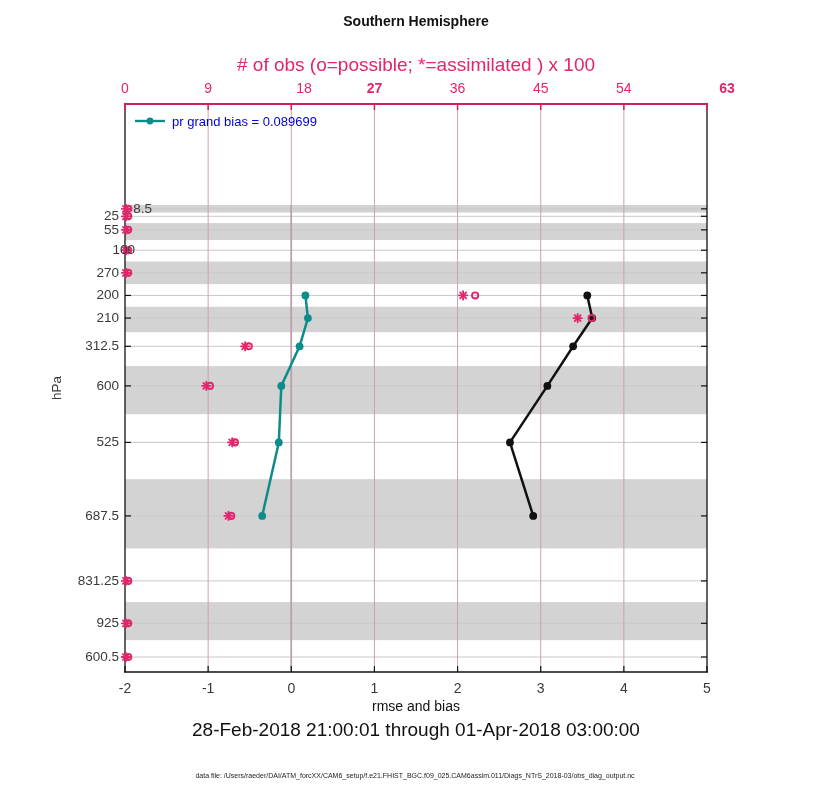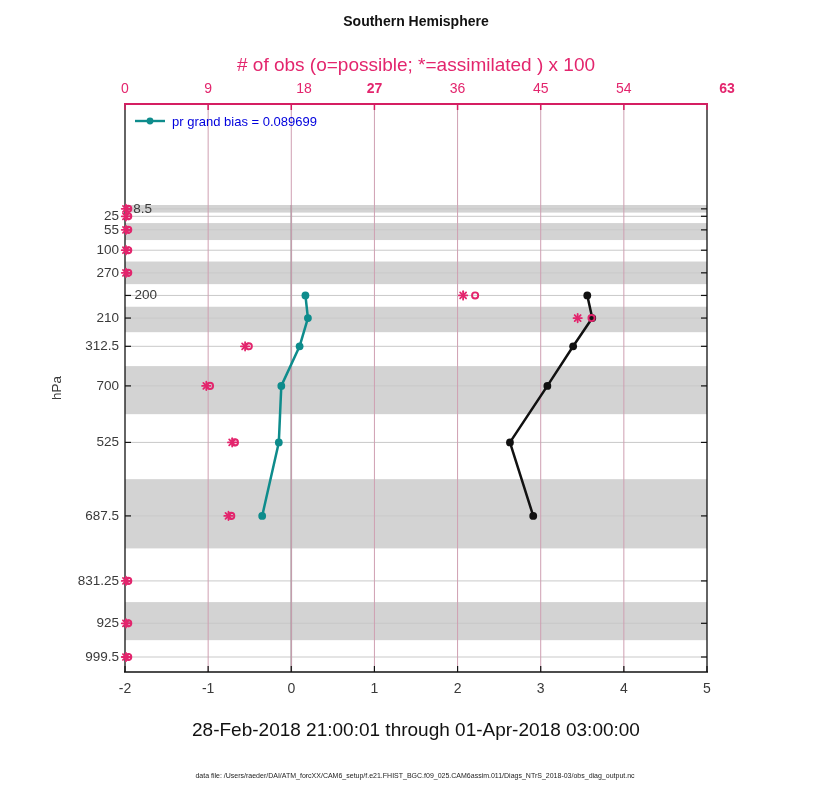--- a/index.html
+++ b/index.html
@@ -220,29 +220,30 @@
       <div class="tt" style="left: 208.143px; top: 80px; color: rgb(227, 37, 109); font-weight: 500;">9</div>
       <div class="tt" style="left: 292px; top: 80px; color: rgb(227, 37, 109); font-weight: 500; margin-left: 12px;">18</div>
       <div class="tt" style="left: 374.429px; top: 80px; color: rgb(227, 37, 109); font-weight: 700;">27</div>
       <div class="tt" style="left: 457.571px; top: 80px; color: rgb(227, 37, 109); font-weight: 500;">36</div>
       <div class="tt" style="left: 540.714px; top: 80px; color: rgb(227, 37, 109); font-weight: 500;">45</div>
       <div class="tt" style="left: 623.857px; top: 80px; color: rgb(227, 37, 109); font-weight: 500;">54</div>
       <div class="tt" style="left: 707px; top: 80px; color: rgb(227, 37, 109); font-weight: 700; margin-left: 20px;">63</div>
       <div class="yt" style="top: 200.844px; padding-left: 33px;">8.5</div>
       <div class="yt" style="top: 208.306px;">25</div>
       <div class="yt" style="top: 221.872px;">55</div>
-      <div class="yt" style="top: 242.223px;">100</div>
+      <div class="yt" style="top: 242.223px; padding-left: 16px;">100</div>
       <div class="yt" style="top: 264.834px;">270</div>
-      <div class="yt" style="top: 287.445px; padding-left: 38px;">200</div>
+      <div class="yt" style="top: 287.445px;">200</div>
       <div class="yt" style="top: 310.057px;">210</div>
       <div class="yt" style="top: 338.321px;">312.5</div>
-      <div class="yt" style="top: 377.89px;">700</div>
+      <div class="yt" style="top: 377.89px;">600</div>
       <div class="yt" style="top: 434.419px;">525</div>
       <div class="yt" style="top: 507.905px;">687.5</div>
       <div class="yt" style="top: 572.913px;">831.25</div>
       <div class="yt" style="top: 615.309px;">925</div>
-      <div class="yt" style="top: 649px;">999.5</div>
+      <div class="yt" style="top: 649px;">600.5</div>
     </div>
 
+  <div class="abs ctr xlab">rmse and bias</div>
   <div class="abs ctr dateline">28-Feb-2018 21:00:01 through 01-Apr-2018 03:00:00</div>
   <div class="abs footer">data file: /Users/raeder/DAI/ATM_forcXX/CAM6_setup/f.e21.FHIST_BGC.f09_025.CAM6assim.011/Diags_NTrS_2018-03/obs_diag_output.nc</div>
 
 </div>
 
 </body></html>

